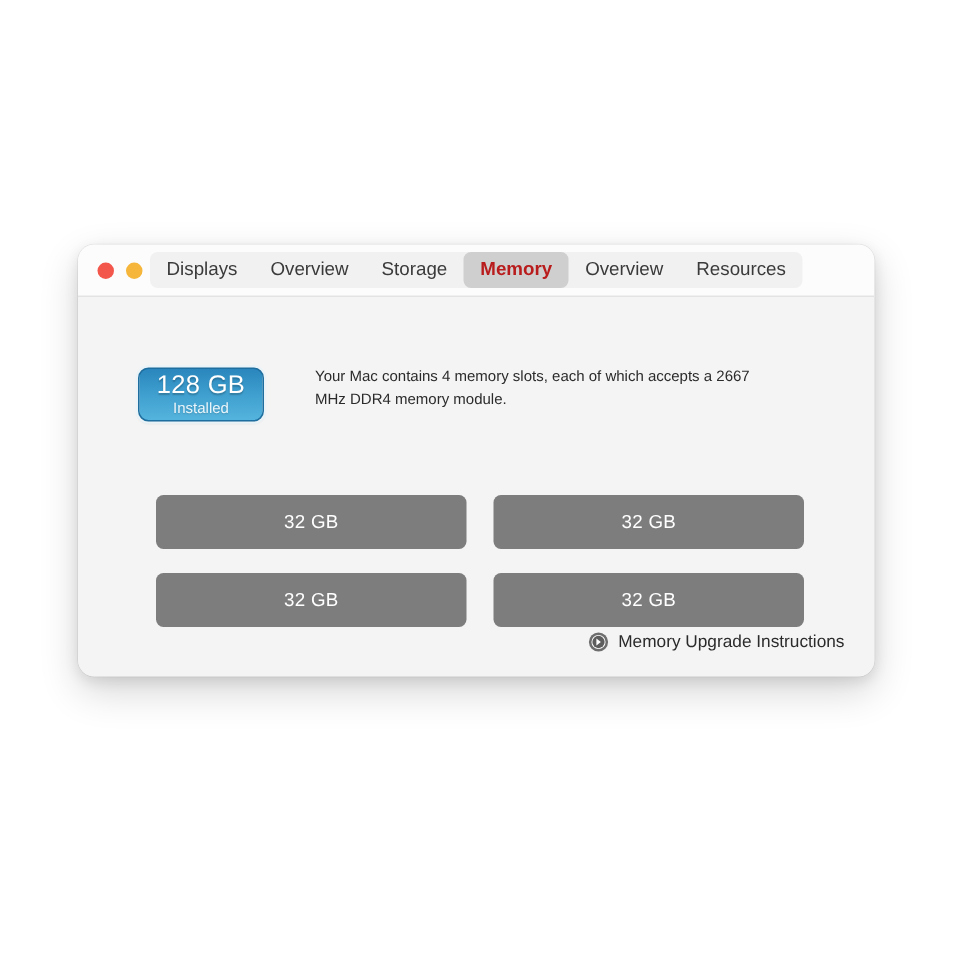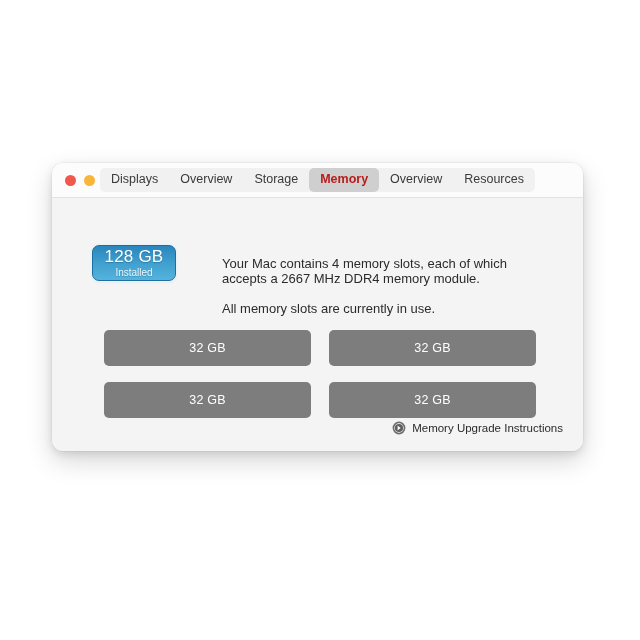--- a/index.html
+++ b/index.html
@@ -132,22 +132,22 @@
   }
 
   
   #description {
     position: absolute;
     left: 158px;
     top: 46px;
     width: 310px;
   }
   #description p {
-    margin: 12px;
-    font-size: 13px;
+    margin: 0;
+    font-size: 10px;
     line-height: 15px;
     color: #2b2b2b;
   }
   #description p.spaced {
     margin-top: 15px;
   }
 
   
   #slots {
     position: absolute;
@@ -223,21 +223,20 @@
 
   <div id="content">
 
     <div id="badge">
       <div id="badge-size">128 GB</div>
       <div id="badge-status">Installed</div>
     </div>
 
     <div id="description">
       <p>Your Mac contains 4 memory slots, each of which accepts a 2667 MHz DDR4 memory module.</p>
-      <p class="spaced">All memory slots are currently in use.</p>
     </div>
 
     <div id="slots">
       <div class="slot">
         <span class="slot-label">32 GB</span>
       </div>
       <div class="slot">
         <span class="slot-label">32 GB</span>
       </div>
       <div class="slot">

